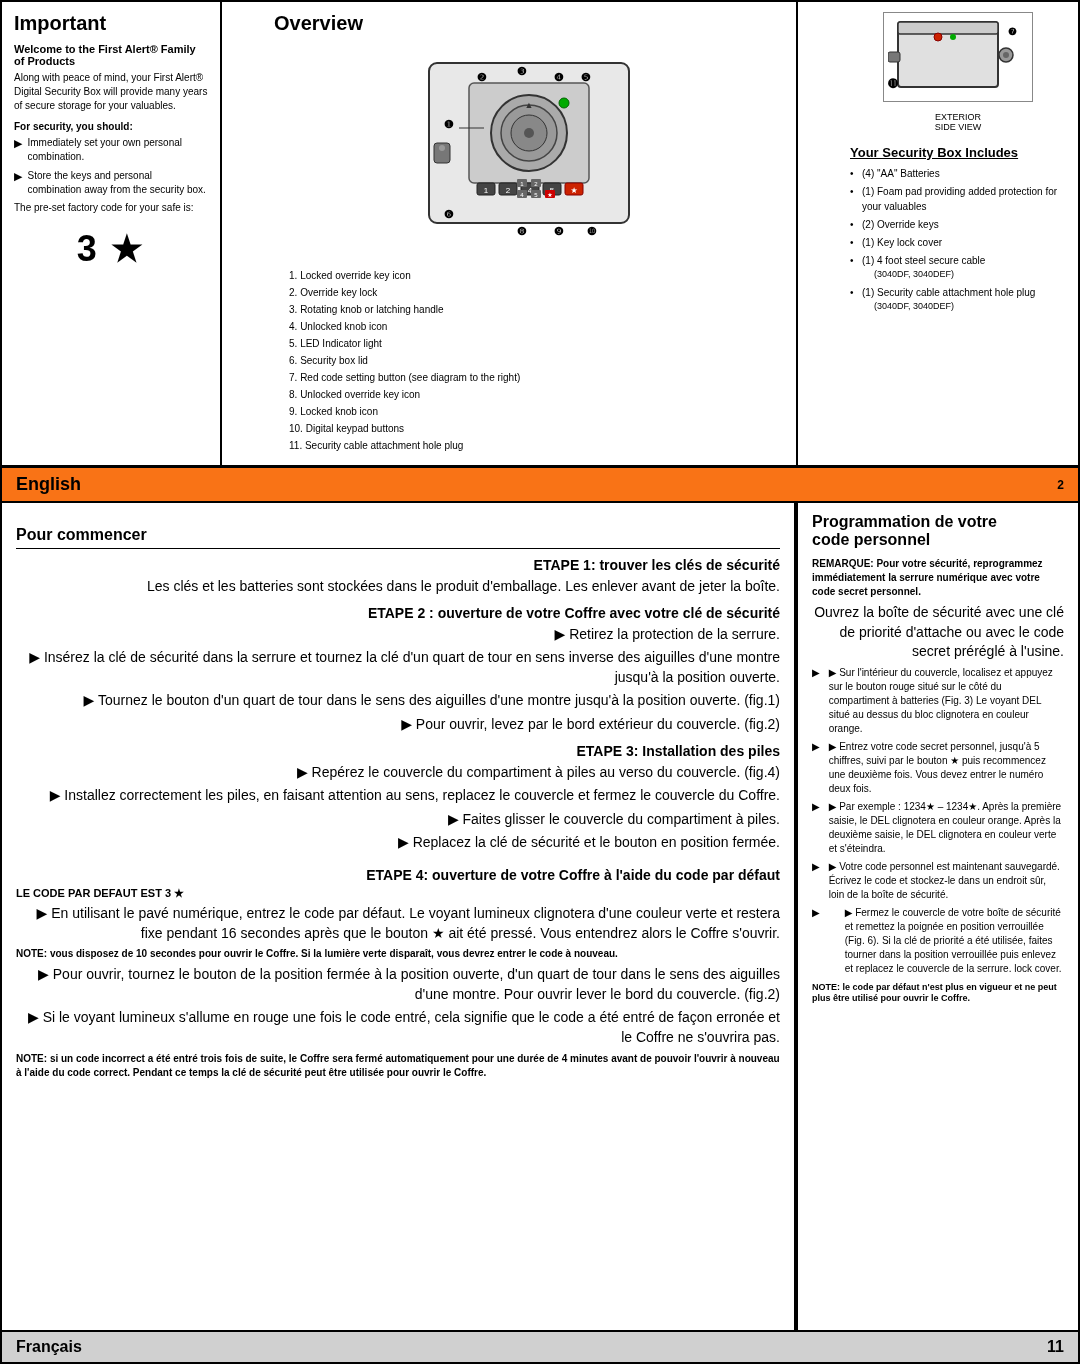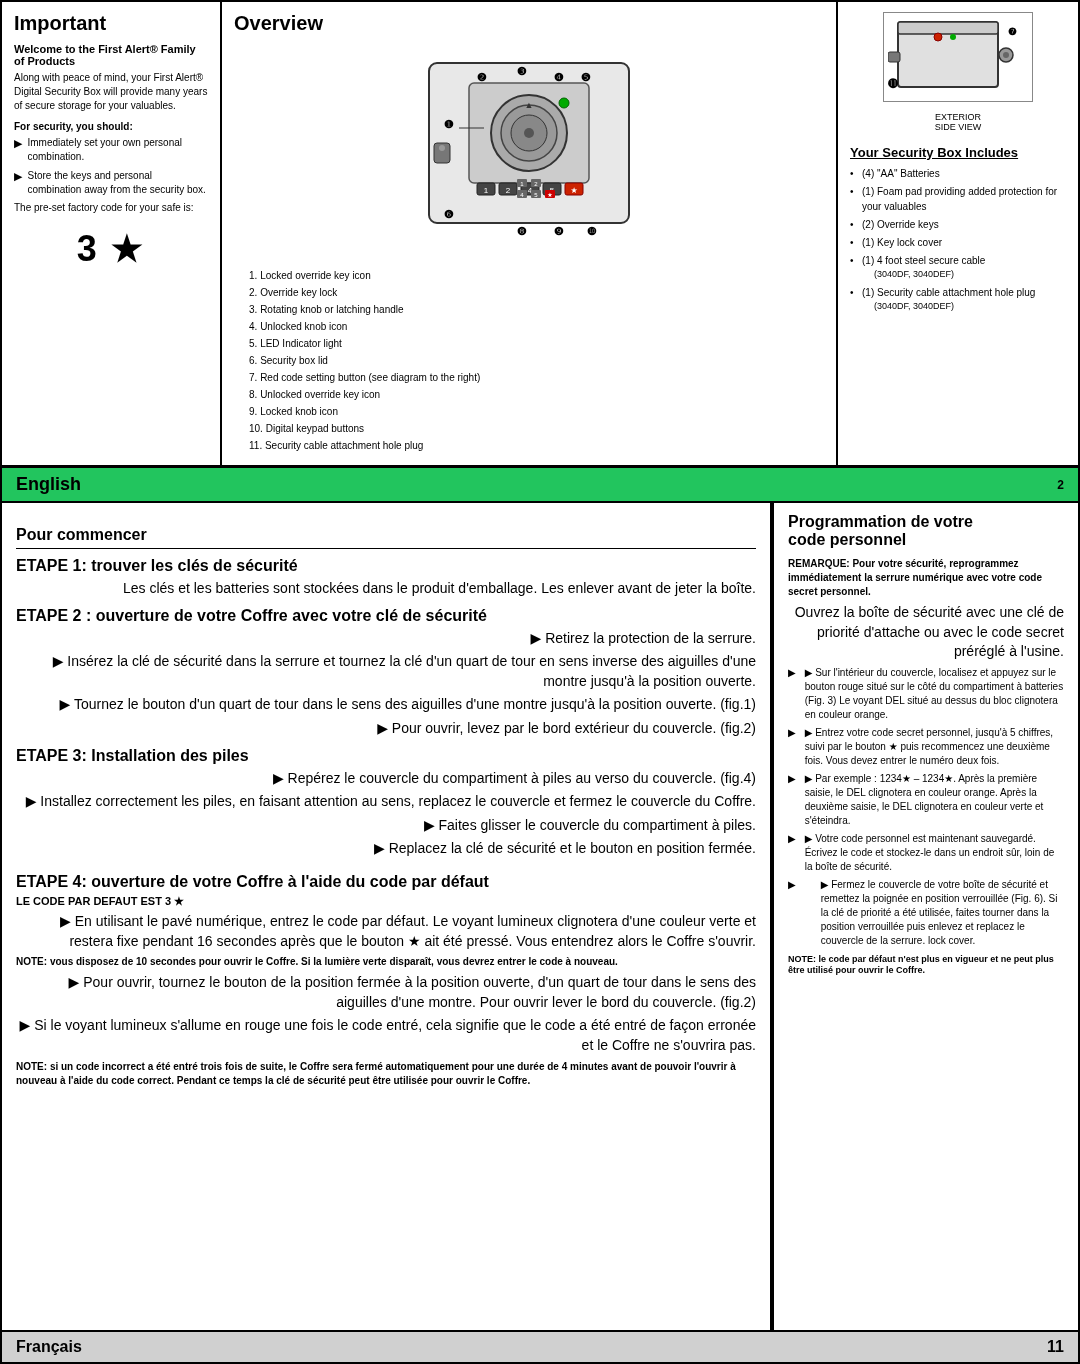--- a/index.html
+++ b/index.html
@@ -18,20 +18,21 @@
       border: 2px solid #000;
       display: flex;
       flex-direction: column;
     }
 
     
     .top-section {
       display: flex;
       flex-direction: row;
       border-bottom: 3px solid #000;
+      gap: 40px;
     }
 
     
     .important-col {
       width: 220px;
       padding: 10px 12px;
       border-right: 2px solid #000;
       flex-shrink: 0;
     }
     .section-header {
@@ -172,21 +173,21 @@
       left: 0;
     }
     .small-note {
       font-size: 9px;
       margin-left: 12px;
       display: block;
     }
 
     
     .language-bar {
-      background: #22c55e;
+      background: #f97316;
       padding: 6px 14px;
       font-size: 18px;
       font-weight: bold;
       border-bottom: 2px solid #000;
       display: flex;
       justify-content: space-between;
       align-items: center;
     }
     .language-bar .page-num {
       font-size: 12px;
@@ -200,38 +201,39 @@
       flex: 1;
     }
 
     .french-left {
       flex: 1;
       padding: 23px 14px;
       border-right: 4px solid #000000;
     }
 
     .french-right {
-      width: 304px;
+      width: 280px;
       padding: 10px 14px;
       flex-shrink: 0;
     }
 
     .french-section-title {
       font-size: 16px;
       font-weight: bold;
       margin-bottom: 8px;
       border-bottom: 1px solid #000;
       padding-bottom: 4px;
     }
 
     .etape-title {
-      font-size: 16px;
+      font-size: 14px;
       font-weight: bold;
       margin-bottom: 4px;
       margin-top: 8px;
+      text-align: right;
     }
 
     .etape-body {
       font-size: 14px;
       line-height: 1.4;
       margin-bottom: 4px;
       text-align: right;
     }
 
     .note-bold {

